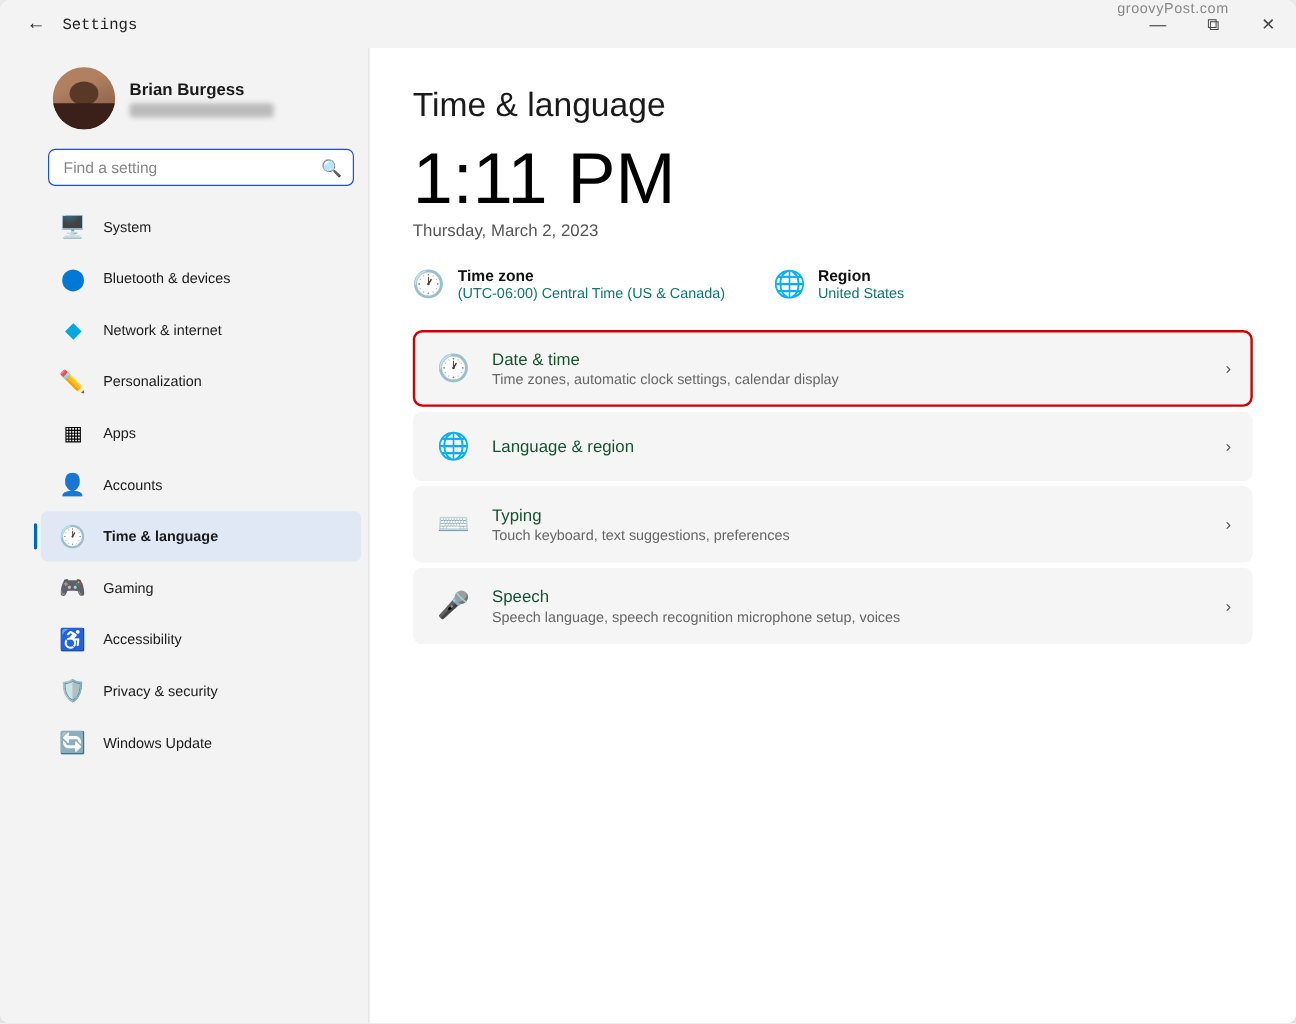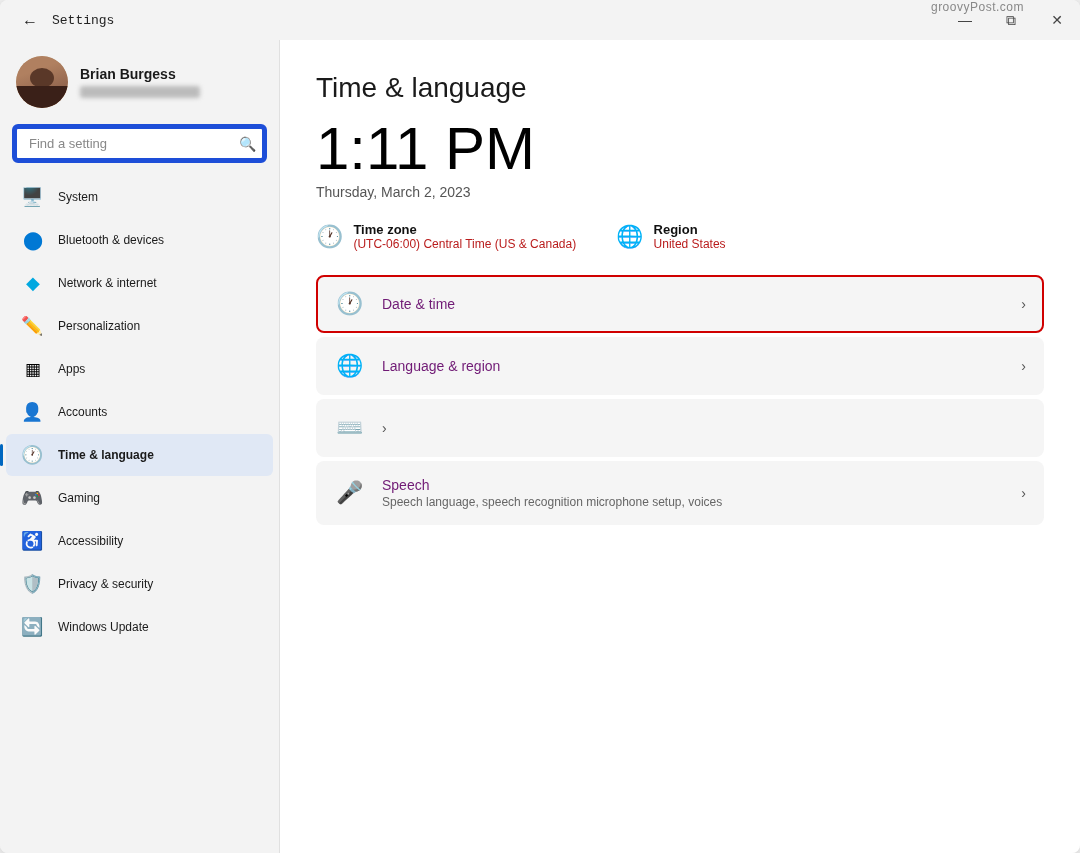--- a/index.html
+++ b/index.html
@@ -66,20 +66,21 @@
       width: 46px; height: 40px;
       border: none; background: transparent;
       cursor: pointer;
       display: flex; align-items: center; justify-content: center;
       font-size: 14px; color: #444;
     }
     .main-content {
       display: flex;
       flex: 1;
       overflow: hidden;
+      margin-left: 28px;
     }
     
     .sidebar {
       width: 280px;
       min-width: 220px;
       background: #f3f3f3;
       display: flex;
       flex-direction: column;
       padding: 0 0 0 0;
       flex-shrink: 0;
@@ -139,21 +140,21 @@
       filter: blur(2px);
     }
     .sidebar-search {
       margin: 4px 12px 10px 12px;
       position: relative;
     }
     .sidebar-search input {
       width: 100%;
       padding: 7px 36px 7px 12px;
       border-radius: 6px;
-      border: 5px solid #1d4ed8;
+      border: 1px solid #1d4ed8;
       background: #fff;
       font-size: 13px;
       outline: none;
       color: #444;
     }
     .sidebar-search input::placeholder { color: #888; }
     .search-icon {
       position: absolute;
       right: 10px; top: 50%;
       transform: translateY(-50%);
@@ -238,21 +239,21 @@
       color: #444;
       margin-top: 2px;
     }
     .info-text-title {
       font-size: 13px;
       font-weight: 600;
       color: #111;
     }
     .info-text-sub {
       font-size: 12px;
-      color: #b91c1c;
+      color: #0f766e;
     }
     .settings-list {
       display: flex;
       flex-direction: column;
       gap: 4px;
     }
     .settings-item {
       display: flex;
       align-items: center;
       background: #f5f5f5;
@@ -273,21 +274,21 @@
       width: 32px;
       text-align: center;
       flex-shrink: 0;
     }
     .settings-item-text {
       flex: 1;
     }
     .settings-item-title {
       font-size: 14px;
       font-weight: 500;
-      color: #701a75;
+      color: #14532d;
     }
     .settings-item-sub {
       font-size: 12px;
       color: #666;
       margin-top: 2px;
     }
     .settings-item-chevron {
       font-size: 14px;
       color: #555;
     }
@@ -398,34 +399,39 @@
           </div>
         </div>
       </div>
 
       <div class="settings-list">
 
         <div class="settings-item highlighted">
           <span class="settings-item-icon">🕐</span>
           <div class="settings-item-text">
             <div class="settings-item-title">Date &amp; time</div>
+            <div class="settings-item-sub">Time zones, automatic clock settings, calendar display</div>
           </div>
           <span class="settings-item-chevron">›</span>
         </div>
 
         <div class="settings-item">
           <span class="settings-item-icon">🌐</span>
           <div class="settings-item-text">
             <div class="settings-item-title">Language &amp; region</div>
           </div>
           <span class="settings-item-chevron">›</span>
         </div>
 
         <div class="settings-item">
           <span class="settings-item-icon">⌨️</span>
+          <div class="settings-item-text">
+            <div class="settings-item-title">Typing</div>
+            <div class="settings-item-sub">Touch keyboard, text suggestions, preferences</div>
+          </div>
           <span class="settings-item-chevron">›</span>
         </div>
 
         <div class="settings-item">
           <span class="settings-item-icon">🎤</span>
           <div class="settings-item-text">
             <div class="settings-item-title">Speech</div>
             <div class="settings-item-sub">Speech language, speech recognition microphone setup, voices</div>
           </div>
           <span class="settings-item-chevron">›</span>

